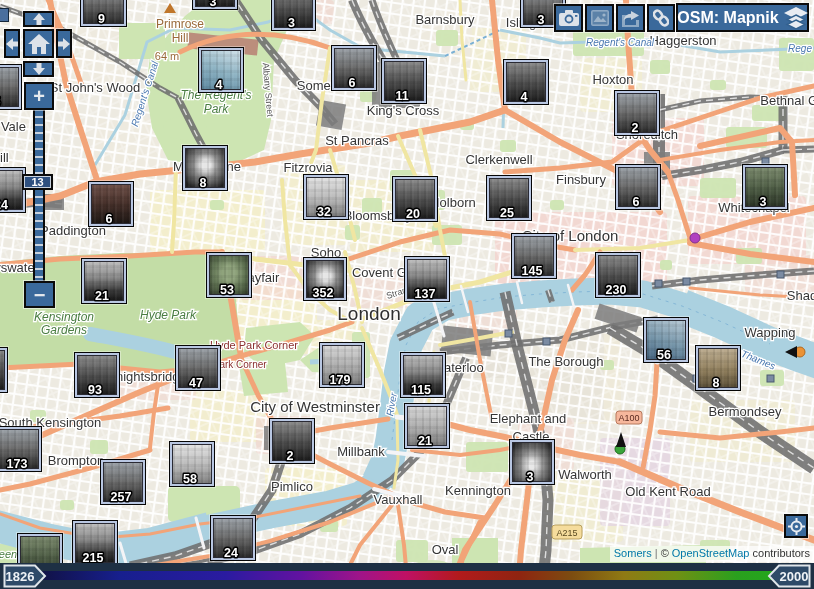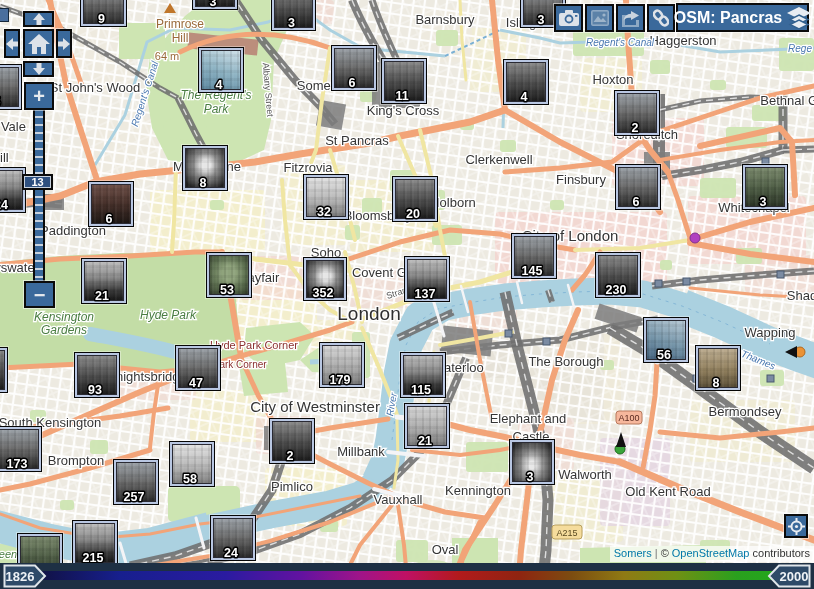--- a/index.html
+++ b/index.html
@@ -395,20 +395,26 @@
       <svg class="ct" width="40" height="17" viewBox="0 0 40 17">
         <text x="20.0" y="13.5" text-anchor="middle" font-family="Liberation Sans, sans-serif" font-size="12.5" font-weight="bold" fill="#fff" stroke="#000" stroke-width="3" paint-order="stroke" stroke-linejoin="round">20</text>
       </svg>
     </div>
 <div class="mk" style="left:88px;top:181px;width:40px;height:40px">
       <div class="ph" style="background:linear-gradient(180deg,#6e5048,#46302a 50%,#1e1714)"></div>
       <svg class="ct" width="40" height="17" viewBox="0 0 40 17">
         <text x="20.0" y="13.5" text-anchor="middle" font-family="Liberation Sans, sans-serif" font-size="12.5" font-weight="bold" fill="#fff" stroke="#000" stroke-width="3" paint-order="stroke" stroke-linejoin="round">6</text>
       </svg>
     </div>
+<div class="mk" style="left:486px;top:175px;width:40px;height:40px">
+      <div class="ph" style="background:linear-gradient(180deg,#8a8a8a,#555 45%,#1e1e1e)"></div>
+      <svg class="ct" width="40" height="17" viewBox="0 0 40 17">
+        <text x="20.0" y="13.5" text-anchor="middle" font-family="Liberation Sans, sans-serif" font-size="12.5" font-weight="bold" fill="#fff" stroke="#000" stroke-width="3" paint-order="stroke" stroke-linejoin="round">25</text>
+      </svg>
+    </div>
 <div class="mk" style="left:615px;top:164px;width:40px;height:40px">
       <div class="ph" style="background:linear-gradient(180deg,#9aa0a6,#6a6a6a 50%,#2b2b2b)"></div>
       <svg class="ct" width="40" height="17" viewBox="0 0 40 17">
         <text x="20.0" y="13.5" text-anchor="middle" font-family="Liberation Sans, sans-serif" font-size="12.5" font-weight="bold" fill="#fff" stroke="#000" stroke-width="3" paint-order="stroke" stroke-linejoin="round">6</text>
       </svg>
     </div>
 <div class="mk" style="left:742px;top:164px;width:40px;height:40px">
       <div class="ph" style="background:linear-gradient(180deg,#7b8a6d,#4d5c44 55%,#2c3527)"></div>
       <svg class="ct" width="40" height="17" viewBox="0 0 40 17">
         <text x="20.0" y="13.5" text-anchor="middle" font-family="Liberation Sans, sans-serif" font-size="12.5" font-weight="bold" fill="#fff" stroke="#000" stroke-width="3" paint-order="stroke" stroke-linejoin="round">3</text>
@@ -491,21 +497,21 @@
       <svg class="ct" width="40" height="17" viewBox="0 0 40 17">
         <text x="20.0" y="13.5" text-anchor="middle" font-family="Liberation Sans, sans-serif" font-size="12.5" font-weight="bold" fill="#fff" stroke="#000" stroke-width="3" paint-order="stroke" stroke-linejoin="round">8</text>
       </svg>
     </div>
 <div class="mk" style="left:-4px;top:426px;width:40px;height:40px">
       <div class="ph" style="background:linear-gradient(180deg,#9aa0a6,#6a6a6a 50%,#2b2b2b)"></div>
       <svg class="ct" width="40" height="17" viewBox="0 0 40 17">
         <text x="20.0" y="13.5" text-anchor="middle" font-family="Liberation Sans, sans-serif" font-size="12.5" font-weight="bold" fill="#fff" stroke="#000" stroke-width="3" paint-order="stroke" stroke-linejoin="round">173</text>
       </svg>
     </div>
-<div class="mk" style="left:113px;top:459px;width:40px;height:40px">
+<div class="mk" style="left:100px;top:459px;width:40px;height:40px">
       <div class="ph" style="background:linear-gradient(180deg,#9aa0a6,#6a6a6a 50%,#2b2b2b)"></div>
       <svg class="ct" width="40" height="17" viewBox="0 0 40 17">
         <text x="20.0" y="13.5" text-anchor="middle" font-family="Liberation Sans, sans-serif" font-size="12.5" font-weight="bold" fill="#fff" stroke="#000" stroke-width="3" paint-order="stroke" stroke-linejoin="round">257</text>
       </svg>
     </div>
 <div class="mk" style="left:169px;top:441px;width:40px;height:40px">
       <div class="ph" style="background:linear-gradient(180deg,#e2e2e2,#b8b8b8 55%,#808080)"></div>
       <svg class="ct" width="40" height="17" viewBox="0 0 40 17">
         <text x="20.0" y="13.5" text-anchor="middle" font-family="Liberation Sans, sans-serif" font-size="12.5" font-weight="bold" fill="#fff" stroke="#000" stroke-width="3" paint-order="stroke" stroke-linejoin="round">58</text>
       </svg>
@@ -602,21 +608,21 @@
     </div>
 <div class="btn" style="left:647px;top:4px;width:28px;height:28px">
       <svg width="16" height="18" viewBox="0 0 16 18">
         <g stroke="#dde2e8" stroke-width="2.6" fill="none">
           <rect x="1.5" y="1.5" width="7" height="9" rx="3.5" transform="rotate(-35 5 6)"></rect>
           <rect x="7.5" y="7.5" width="7" height="9" rx="3.5" transform="rotate(-35 11 12)"></rect>
         </g>
       </svg>
     </div>
 <div class="btn" style="left:676px;top:3px;width:133px;height:29px;gap:5px">
-      <span style="color:#fff;font-weight:bold;font-size:16px;white-space:nowrap">OSM: Pancras</span>
+      <span style="color:#fff;font-weight:bold;font-size:16px;white-space:nowrap">OSM: Mapnik</span>
       <span style="flex:none;display:flex">
         <svg width="24" height="22" viewBox="0 0 24 22">
           <g fill="#e8ecf2">
             <path d="M12 0 L24 6 12 12 0 6 Z"></path>
             <path d="M12 8 L21 12.5 12 17 3 12.5 Z" stroke="#33618f" stroke-width="1.4"></path>
             <path d="M12 13 L21 17.5 12 22 3 17.5 Z" stroke="#33618f" stroke-width="1.4"></path>
           </g>
         </svg>
       </span>
     </div>

